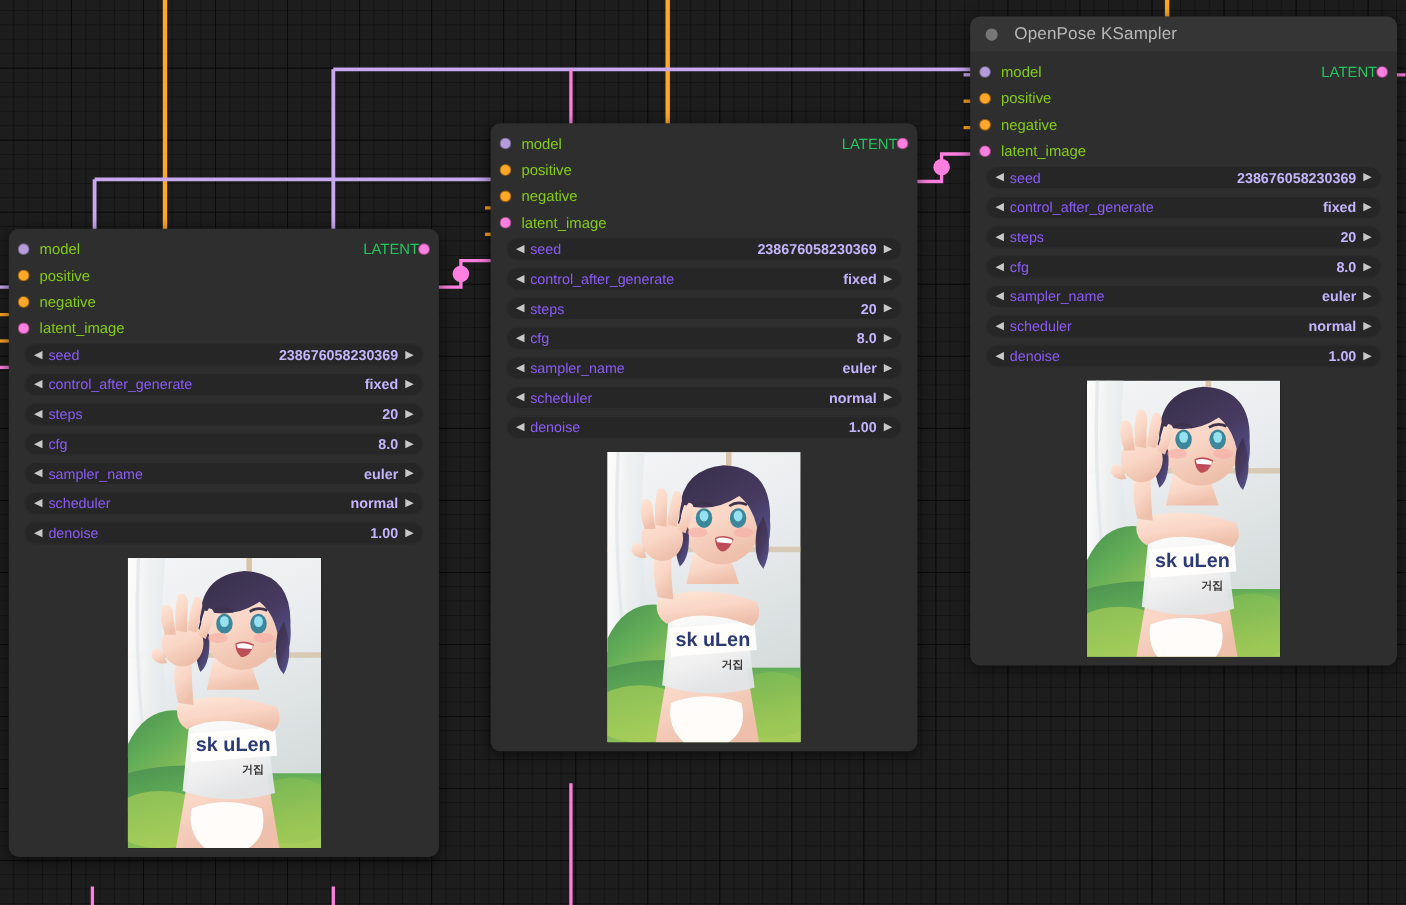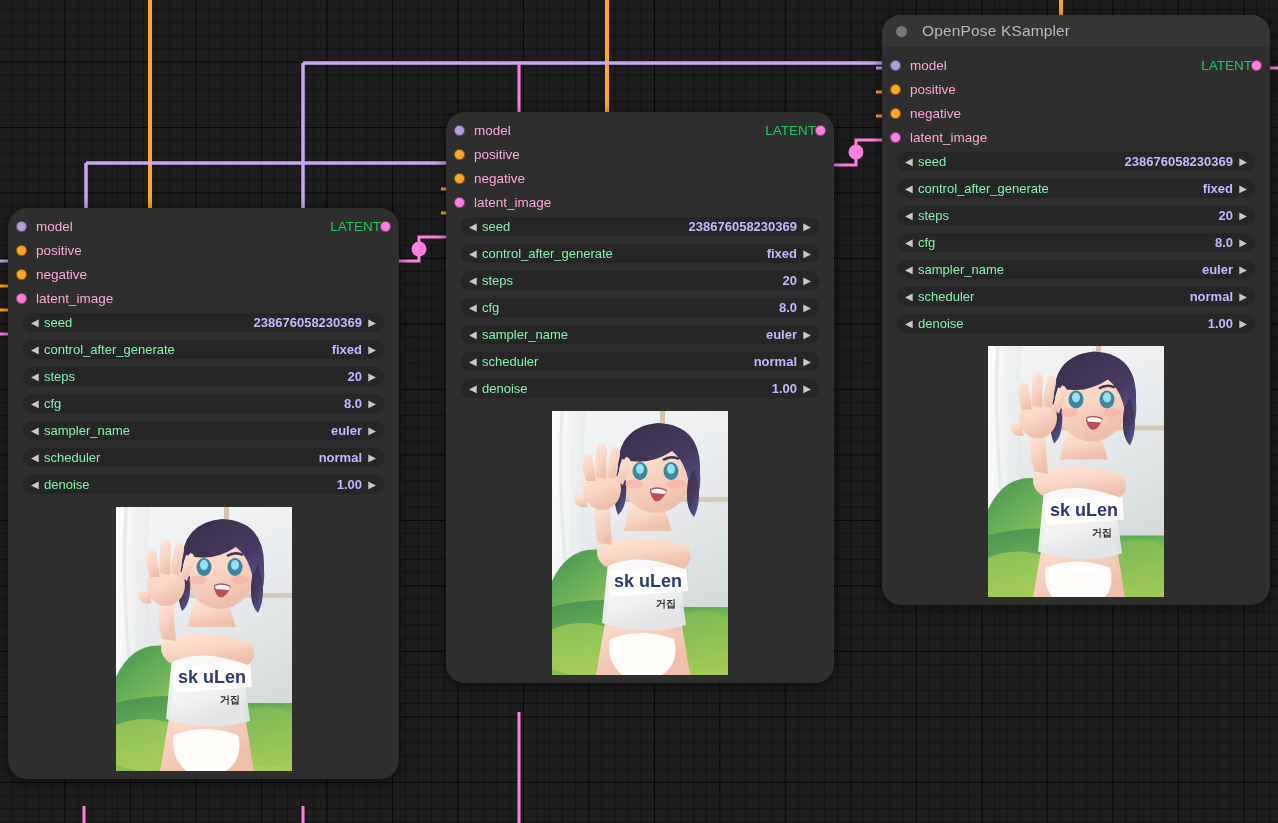--- a/index.html
+++ b/index.html
@@ -37,21 +37,21 @@
     position: absolute;
     left: 0; top: 0;
     width: 1278px; height: 823px;
     pointer-events: none;
   }
 
   
   .node {
     position: absolute;
     background: #2e2e2e;
-    border-radius: 19px;
+    border-radius: 9px;
     box-shadow: 0 3px 14px rgba(0,0,0,0.55);
     overflow: hidden;
   }
   .node-title {
     height: 32px;
     background: #353535;
     display: flex;
     align-items: center;
     padding-left: 14px;
     box-sizing: border-box;
@@ -86,21 +86,21 @@
     width: 11px; height: 11px;
     border-radius: 50%;
     border: 1px solid rgba(0,0,0,0.45);
     box-sizing: border-box;
   }
   .slot-dot.in  { left: 8px; }
   .slot-dot.out { right: 8px; }
   .slot-label {
     position: absolute;
     left: 28px;
-    color: #f9a8d4;
+    color: #84cc16;
     font-size: 13.5px;
     white-space: nowrap;
   }
   .slot-label.out {
     left: auto; right: 18px;
     color: #22c55e;
   }
 
   
   .widget {
@@ -120,21 +120,21 @@
     line-height: 1;
     top: 50%;
     transform: translateY(-50%);
     user-select: none;
   }
   .wg-arrow.left  { left: 9px; }
   .wg-arrow.right { right: 9px; }
   .wg-name {
     position: absolute;
     left: 22px;
-    color: #86efac;
+    color: #8b5cf6;
     font-size: 13px;
     white-space: nowrap;
   }
   .wg-value {
     position: absolute;
     right: 23px;
     color: #c4b5fd;
     font-size: 13px;
     font-weight: bold;
     white-space: nowrap;

